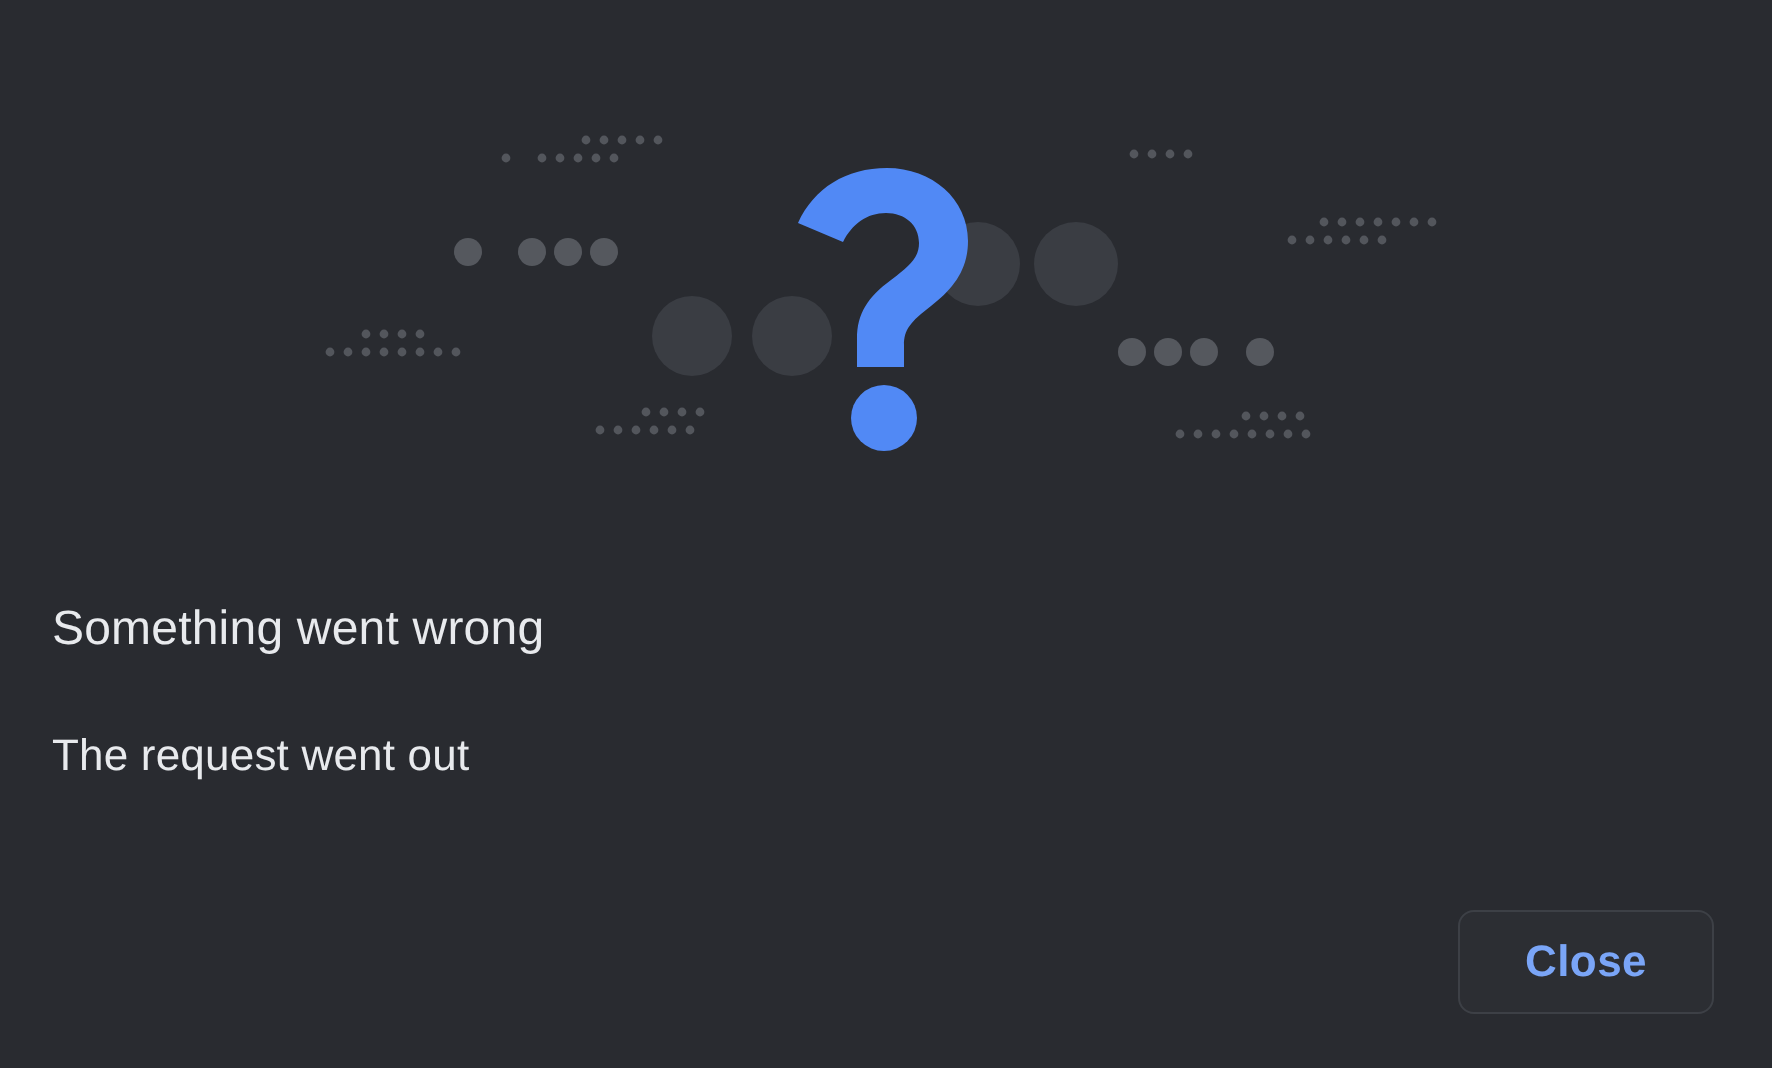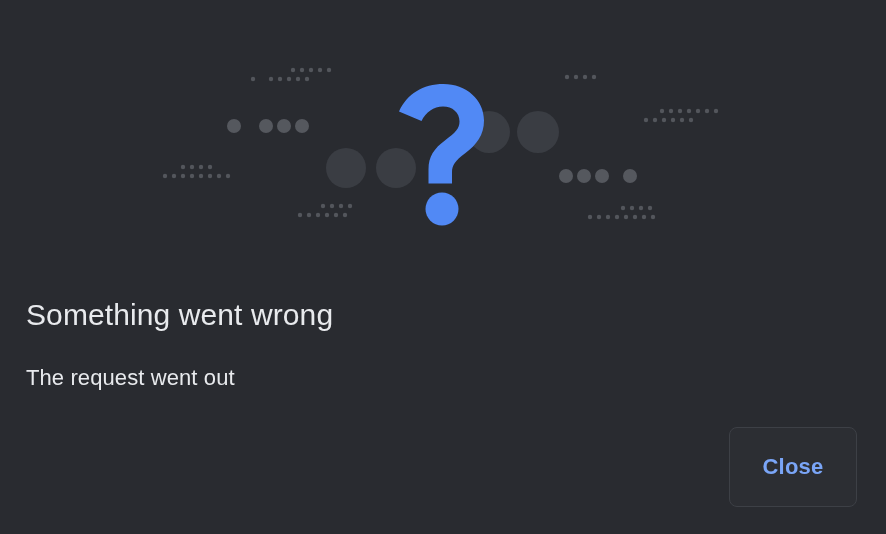--- a/index.html
+++ b/index.html
@@ -31,21 +31,21 @@
   }
   
   #message-block {
     position: absolute;
     left: 26px;
     top: 296px;
     width: 700px;
   }
   #error-title {
     color: #e8eaed;
-    font-size: 30px;
+    font-size: 24px;
     font-weight: 400;
     line-height: 38px;
     letter-spacing: 0.1px;
     margin: 0;
     white-space: nowrap;
   }
   #error-detail {
     color: #e8eaed;
     font-size: 22px;
     font-weight: 400;
@@ -67,21 +67,21 @@
   #close-button {
     background: #2c2e33;
     border: 1px solid #3d4046;
     border-radius: 8px;
     color: #7aa5f7;
     font-family: "Liberation Sans", sans-serif;
     font-size: 22px;
     font-weight: 700;
     letter-spacing: 0.2px;
     min-width: 128px;
-    height: 80px;
+    height: 52px;
     padding: 0 22px;
     cursor: pointer;
     display: flex;
     align-items: center;
     justify-content: center;
   }
 </style>
 </head>
 <body>
 

